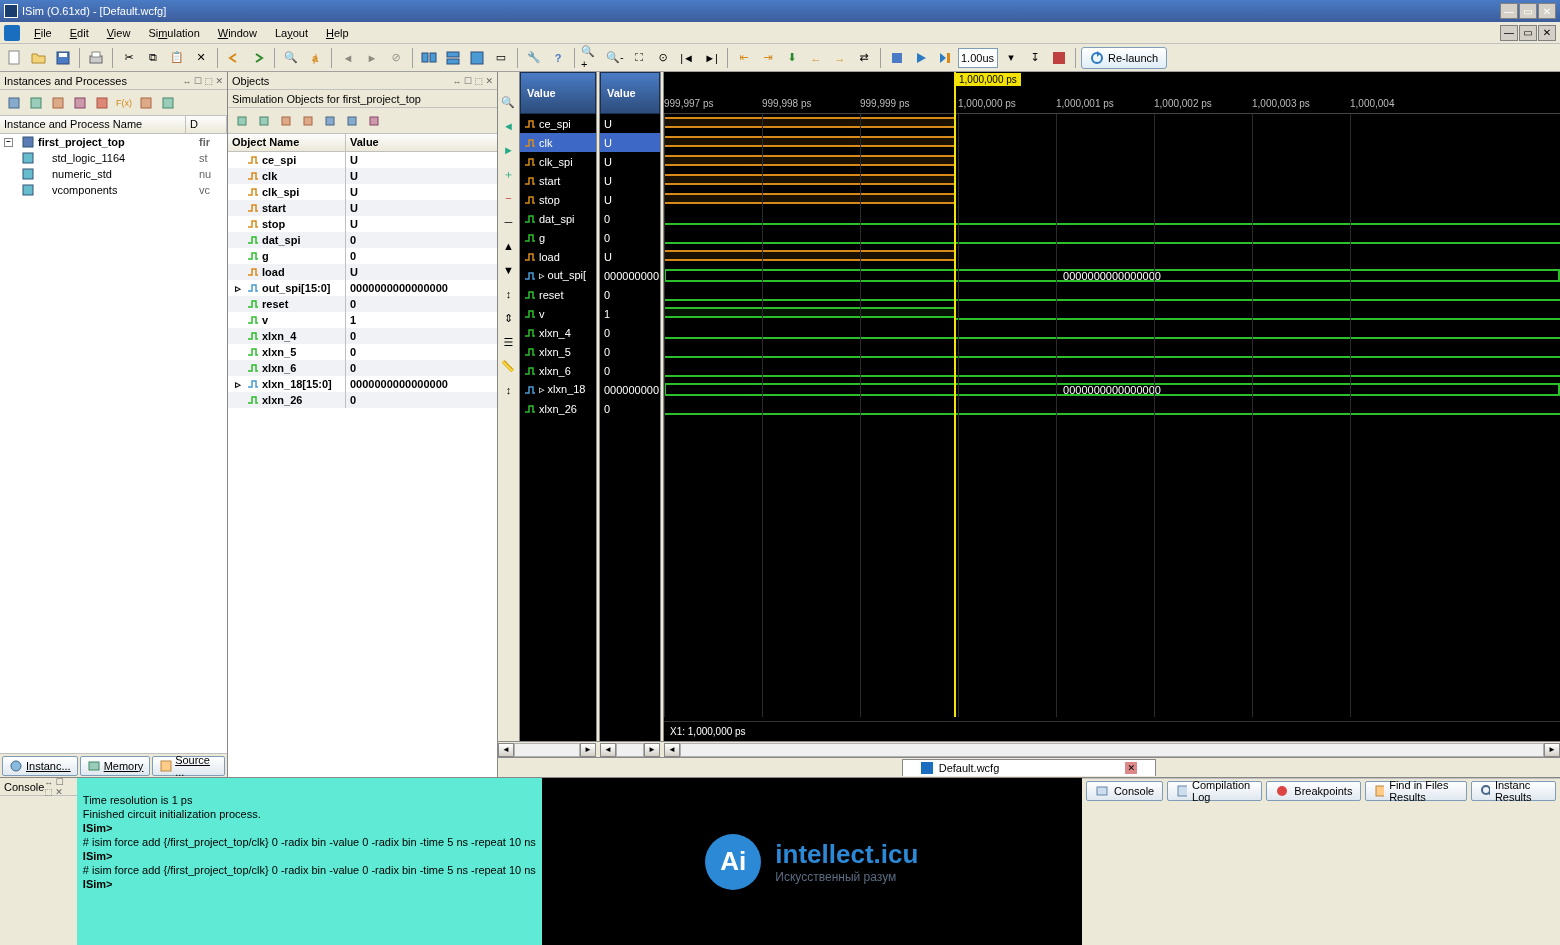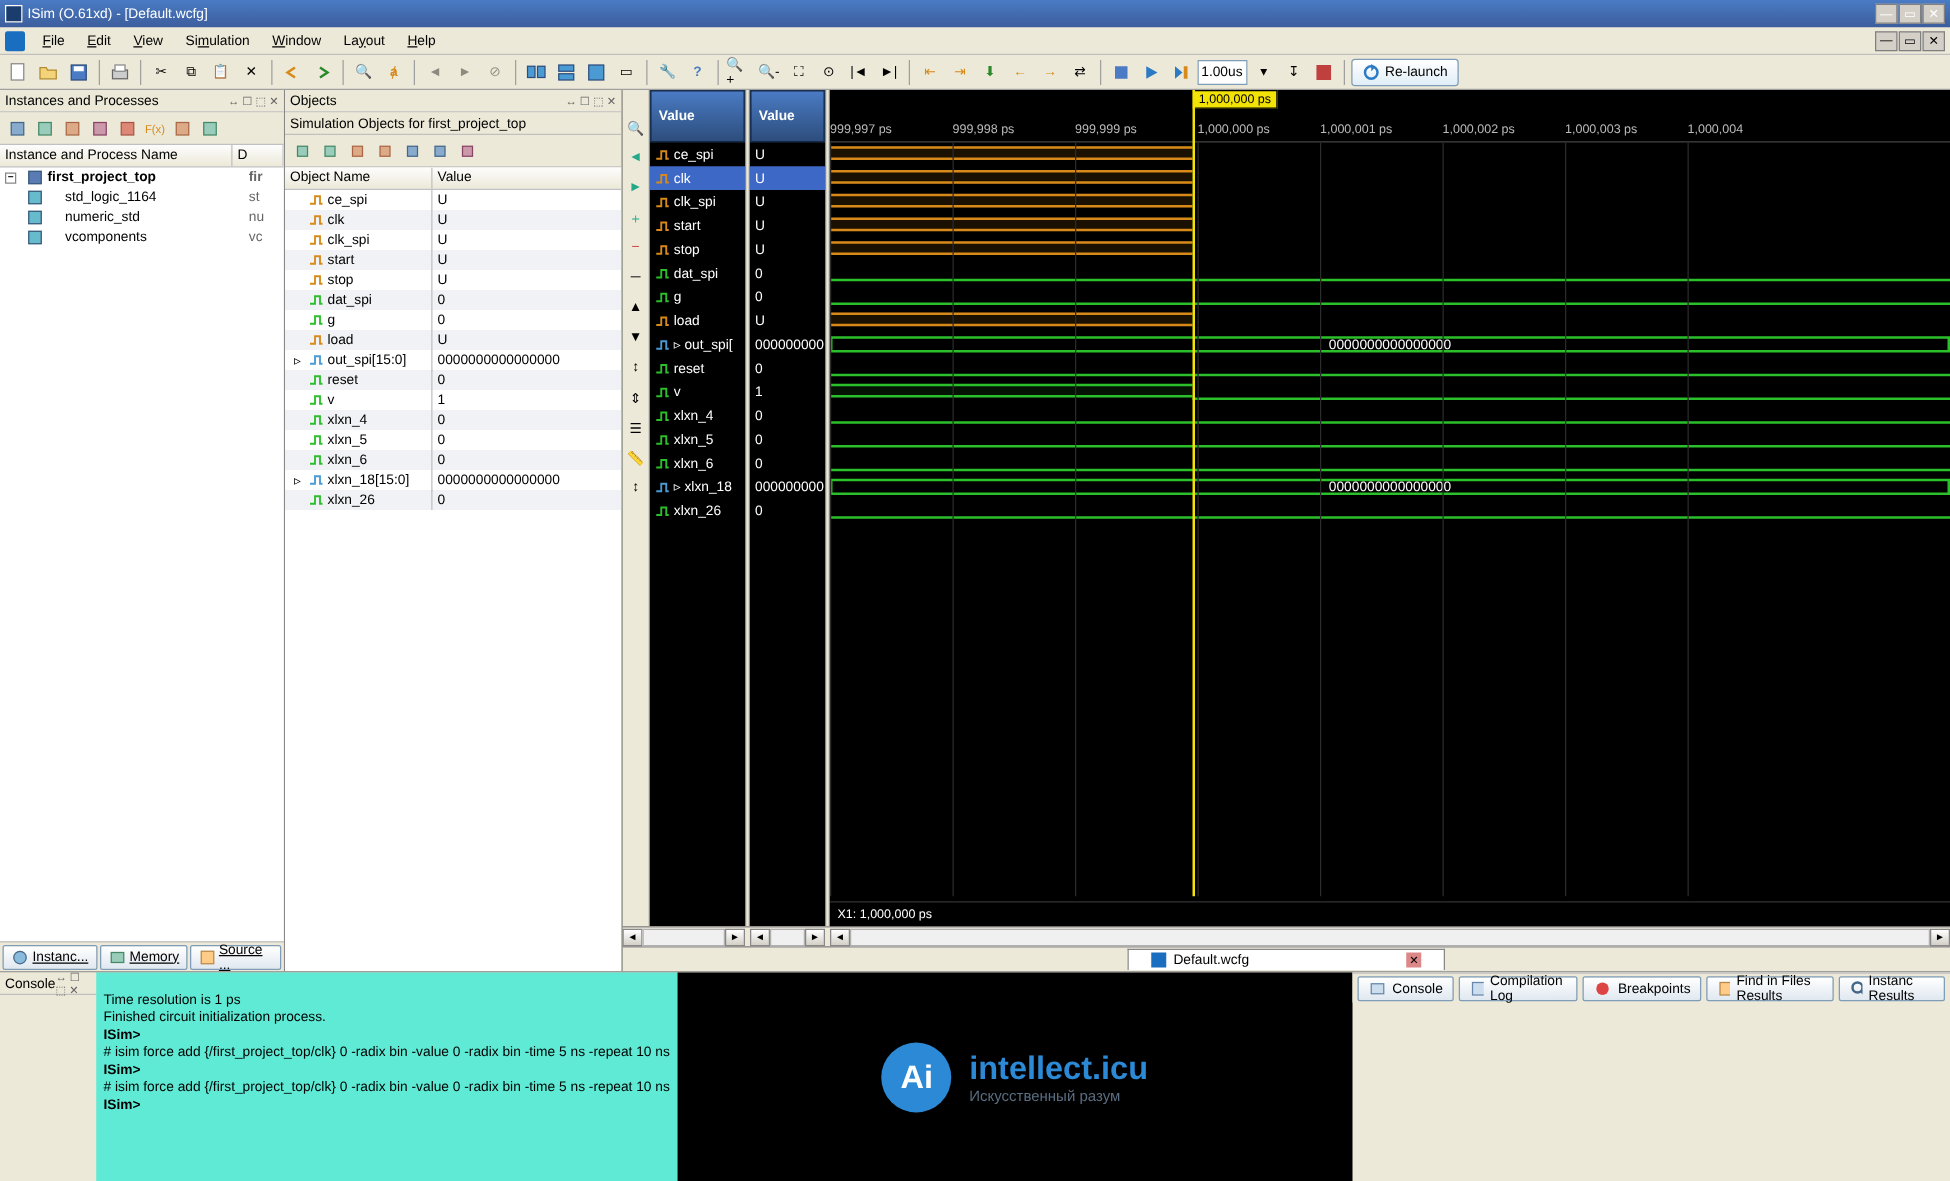--- a/index.html
+++ b/index.html
@@ -28,21 +28,21 @@
 .tree-area { flex: 1; background: #fff; overflow: auto; }
 .tree-header { background: linear-gradient(#fdfdfd, #ece9d8); height: 18px; display: flex; border-bottom: 1px solid #c0c0c0; }
 .tree-header-cell { padding: 2px 4px; border-right: 1px solid #c0c0c0; }
 .tree-row { height: 16px; display: flex; align-items: center; padding: 0 4px; gap: 4px; }
 .tree-row.bold { font-weight: bold; }
 .tree-expand { width: 9px; height: 9px; border: 1px solid #888; display: flex; align-items: center; justify-content: center; font-size: 8px; line-height: 1; }
 .bottom-tabs { background: #ece9d8; height: 24px; display: flex; align-items: center; padding: 2px; gap: 2px; border-top: 1px solid #c0c0c0; text-decoration: underline; }
 .bottom-tab { height: 20px; padding: 0 6px; background: linear-gradient(#fff,#e0e8f0); border: 1px solid #7f9db9; border-radius: 2px; display: flex; align-items: center; gap: 3px; font-size: 11px; }
 .mid-col { width: 270px; display: flex; flex-direction: column; border-right: 1px solid #888; }
 .obj-header-label { background: #ece9d8; padding: 2px 4px; height: 18px; display: flex; align-items: center; border-bottom: 1px solid #c0c0c0; }
-.obj-table { flex: 1; background: #fff; overflow: hidden; }
+.obj-table { flex: 1; background: #fff; overflow: hidden; font-weight: bold; }
 .obj-table-header { background: linear-gradient(#fdfdfd,#ece9d8); height: 18px; display: flex; border-bottom: 1px solid #c0c0c0; }
 .obj-col-name { width: 118px; padding: 2px 4px; border-right: 1px solid #c0c0c0; }
 .obj-col-val { flex: 1; padding: 2px 4px; }
 .obj-row { height: 16px; display: flex; align-items: center; }
 .obj-row.alt { background: #f0f2f5; }
 .wave-col { flex: 1; display: flex; flex-direction: column; background: #000; }
 .wave-side-strip { width: 22px; background: #ece9d8; border-right: 1px solid #888; display: flex; flex-direction: column; align-items: center; padding-top: 20px; gap: 4px; }
 .wave-main { flex: 1; display: flex; }
 .wave-names { width: 76px; background: #000; display: flex; flex-direction: column; }
 .wave-values { width: 60px; background: #000; display: flex; flex-direction: column; }

